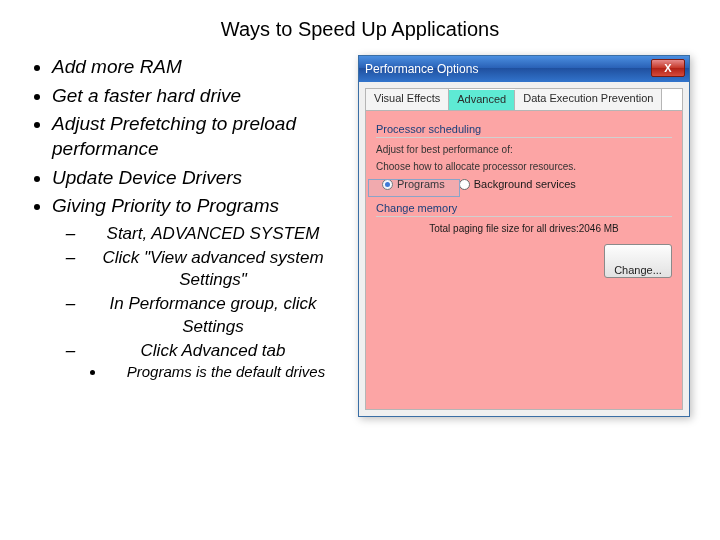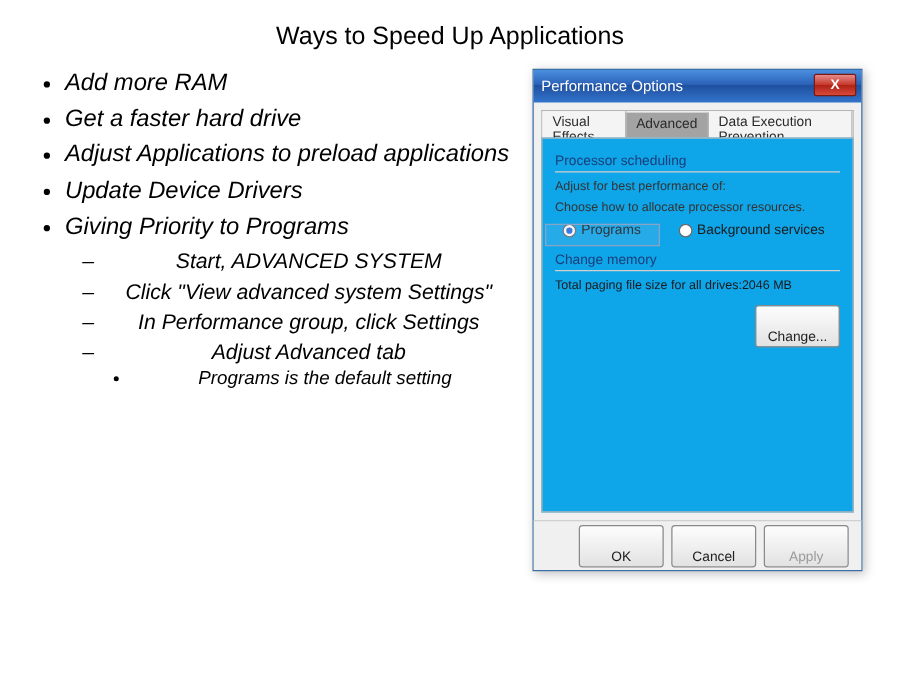--- a/index.html
+++ b/index.html
@@ -31,21 +31,21 @@
   }
   ul { margin: 0; padding-left: 22px; }
   ul.main > li { margin-bottom: 4px; list-style-type: disc; font-style: italic; }
   ul.sub { font-size: 17px; padding-left: 28px; margin-top: 4px;}
   ul.sub > li { list-style-type: "– "; margin-bottom: 2px; text-align: center;}
   ul.subsub { font-size: 15px; padding-left: 26px; }
   ul.subsub > li { list-style-type: disc; }
 
   
   .dialog {
-    width: 264px;
+    width: 332px;
     font-family: "Segoe UI", Tahoma, sans-serif;
     font-size: 11px;
     color: #1a1a1a;
     border: 1px solid #3a6ea5;
     background: #f0f0f0;
     box-shadow: 2px 2px 8px rgba(0,0,0,.25);
     position: relative;
   }
   .titlebar {
     height: 26px;
@@ -79,41 +79,41 @@
     font-size: 11px;
   }
   .tab {
     padding: 3px 8px;
     border-right: 1px solid #b5b5b5;
     background: #f4f4f4;
     color: #2a2a2a;
     cursor: default;
   }
   .tab.active {
-    background: #a3a3a3;
+    background: #5eead4;
     position: relative;
     top: 1px;
     border-bottom: 1px solid #fff;
   }
   .tab-body {
-    background: #0ea5e9;
+    background: #fca5a5;
     margin: 0 6px 6px 6px;
     border: 1px solid #b5b5b5;
     padding: 8px 10px 10px 10px;
     min-height: 300px;
   }
   .group-title { color: #1a3e7a; margin-top: 4px; }
   .hr { border-top: 1px solid #d0d0d0; margin: 2px 0 6px 0; }
   .desc { color: #333; font-size: 10px; margin-bottom: 6px; }
-  .radio-row { display: flex; gap: 30px; align-items: center; font-size: 11px; margin: 4px 0 12px 6px;}
+  .radio-row { display: flex; gap: 14px; align-items: center; font-size: 11px; margin: 4px 0 12px 6px;}
   .radio {
     width: 11px; height: 11px; border: 1px solid #6a6a6a; border-radius: 50%; display: inline-flex; align-items: center; justify-content: center; margin-right:4px; background:#fff;
   }
   .radio .dot { width:5px; height:5px; background:#2b6cd4; border-radius:50%; }
-  .vm-row { display:flex; justify-content:flex-start; font-size:10px; margin:4px 0 10px 0;}
+  .vm-row { display:flex; justify-content:center; font-size:10px; margin:4px 0 10px 0;}
   .btn {
     display:inline-block;
     min-width: 68px;
     height: 21px;
     line-height: 19px;
     text-align:center;
     font-size:11px;
     background: linear-gradient(to bottom,#fdfdfd,#e2e2e2);
     border: 1px solid #8a8a8a;
     border-radius: 3px;
@@ -142,30 +142,30 @@
 </head>
 <body>
 
 <div class="slide">
   <h1 class="title">Ways to Speed Up Applications</h1>
   <div class="content">
     <div class="bullets">
       <ul class="main">
         <li>Add more RAM</li>
         <li>Get a faster hard drive</li>
-        <li>Adjust Applications to preload applications</li>
+        <li>Adjust Prefetching to preload performance</li>
         <li>Update Device Drivers</li>
         <li><span>Giving Priority to Programs</span>
           <ul class="sub">
             <li>Start, ADVANCED SYSTEM</li>
             <li>Click "View advanced system Settings"</li>
             <li>In Performance group, click Settings</li>
-            <li><span>Adjust Advanced tab</span>
+            <li><span>Click Advanced tab</span>
               <ul class="subsub">
-                <li>Programs is the default setting</li>
+                <li>Programs is the default drives</li>
               </ul>
             </li>
           </ul>
         </li>
       </ul>
     </div>
 
     <div class="dialog">
       <div class="titlebar">
         <span>Performance Options</span>
@@ -201,20 +201,15 @@
         <div class="vm-row">
           <span>Total paging file size for all drives:</span>
           <span>2046 MB</span>
         </div>
         <div class="change-row">
           <span class="btn">Change...</span>
         </div>
 
         <div class="highlight" style="left:2px; top:68px; width:92px; height:18px;"></div>
       </div>
-      <div class="footer">
-        <span class="btn">OK</span>
-        <span class="btn">Cancel</span>
-        <span class="btn disabled">Apply</span>
-      </div>
     </div>
   </div>
 </div>
 
 </body></html>

